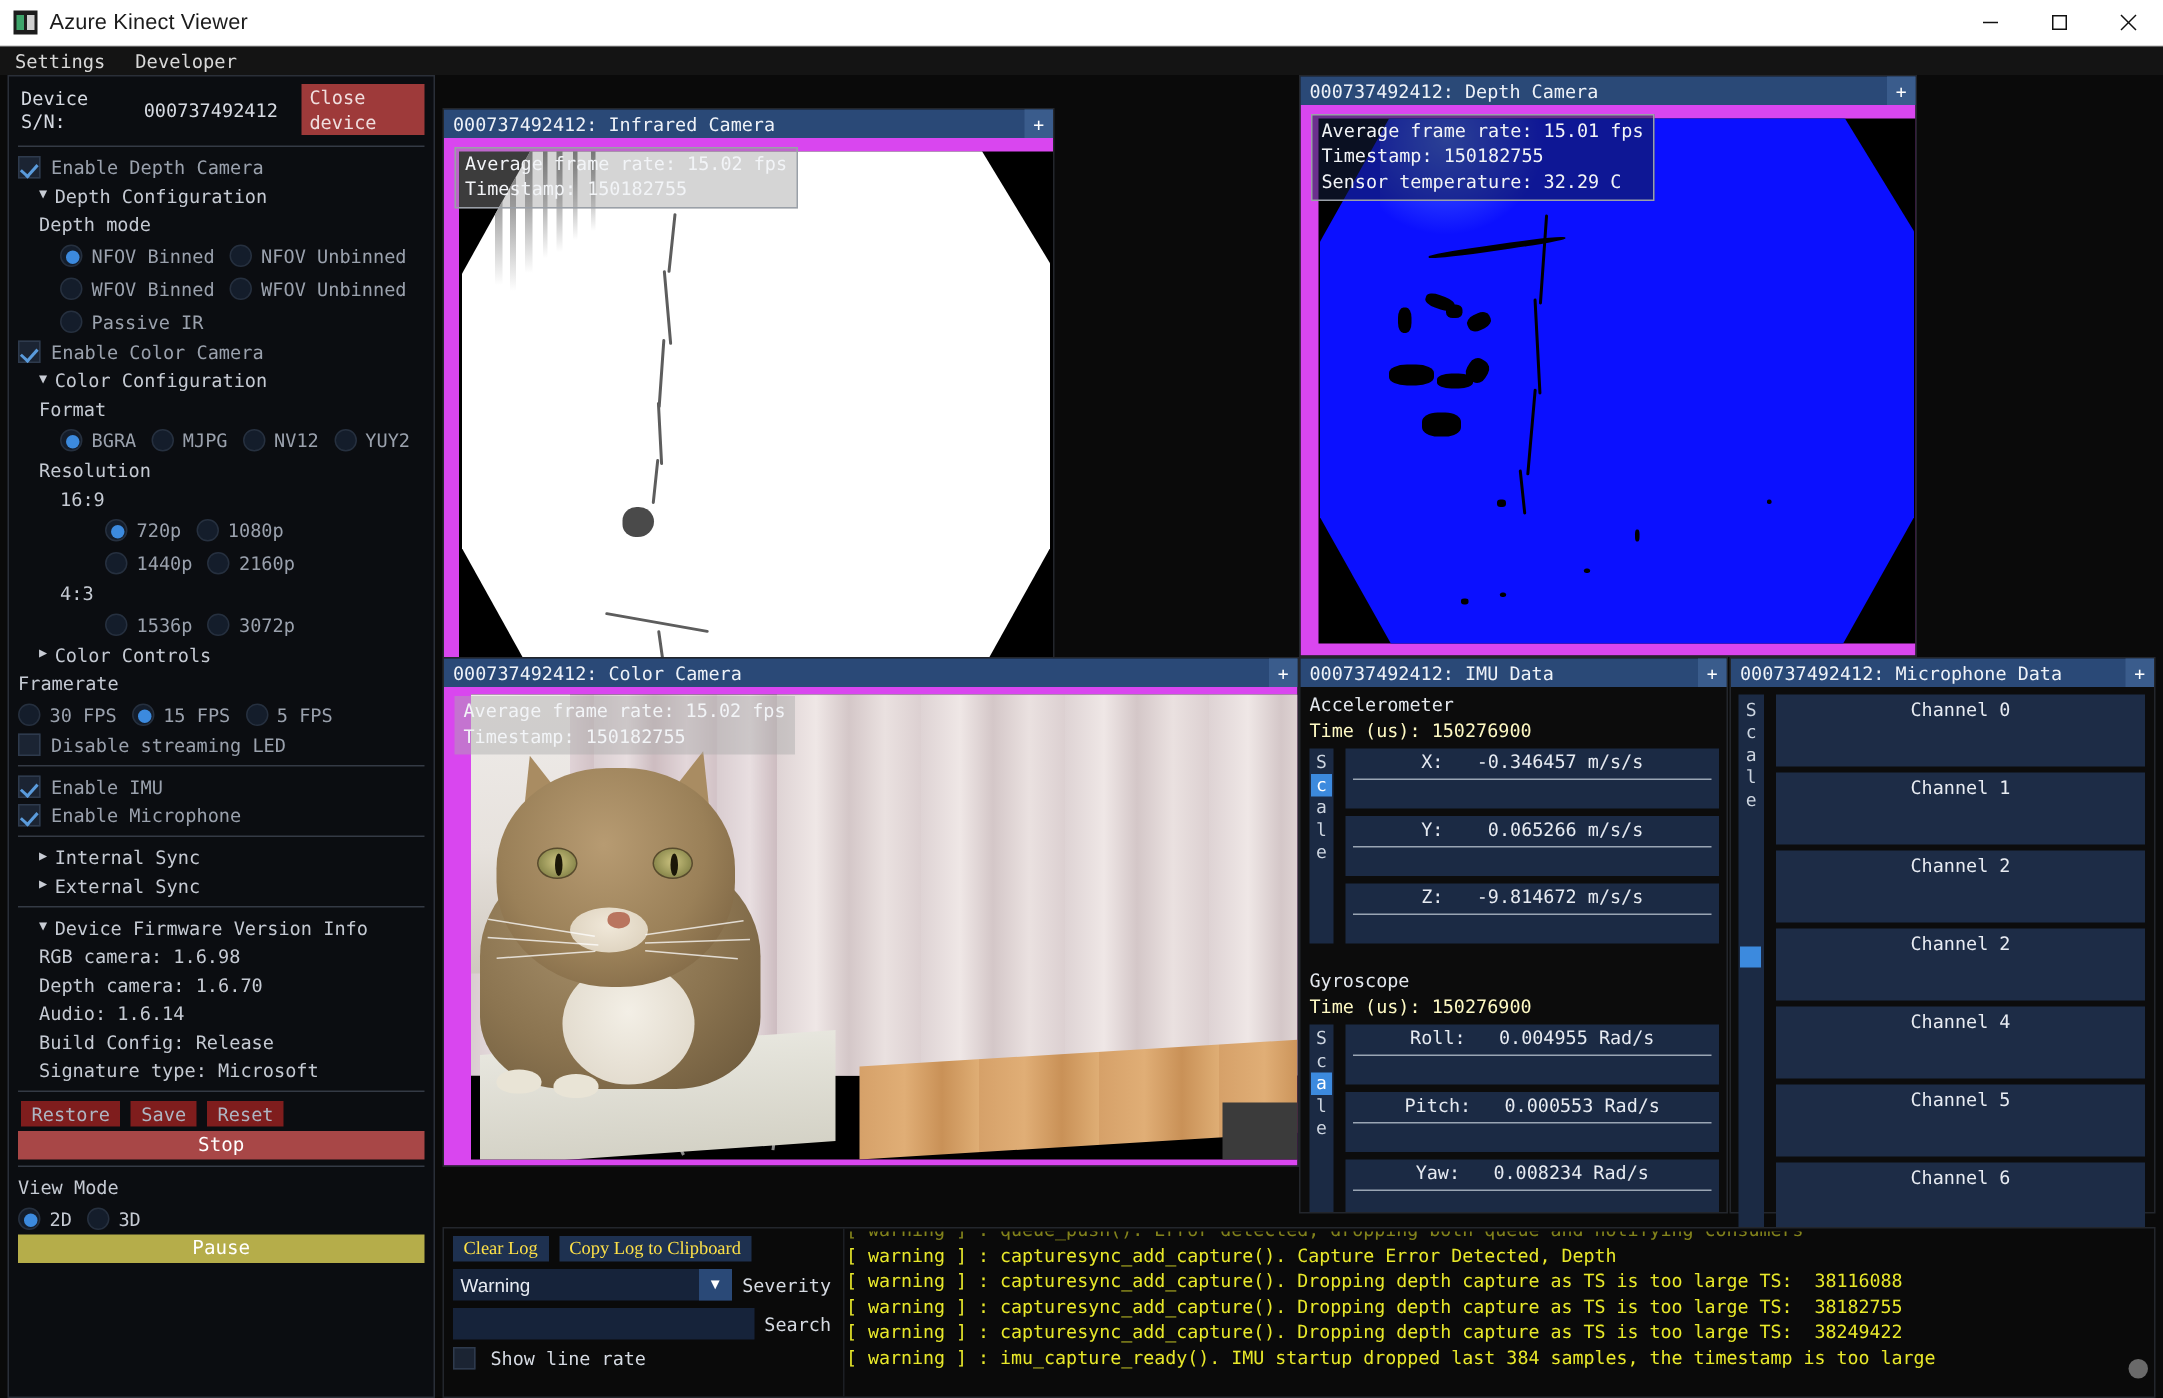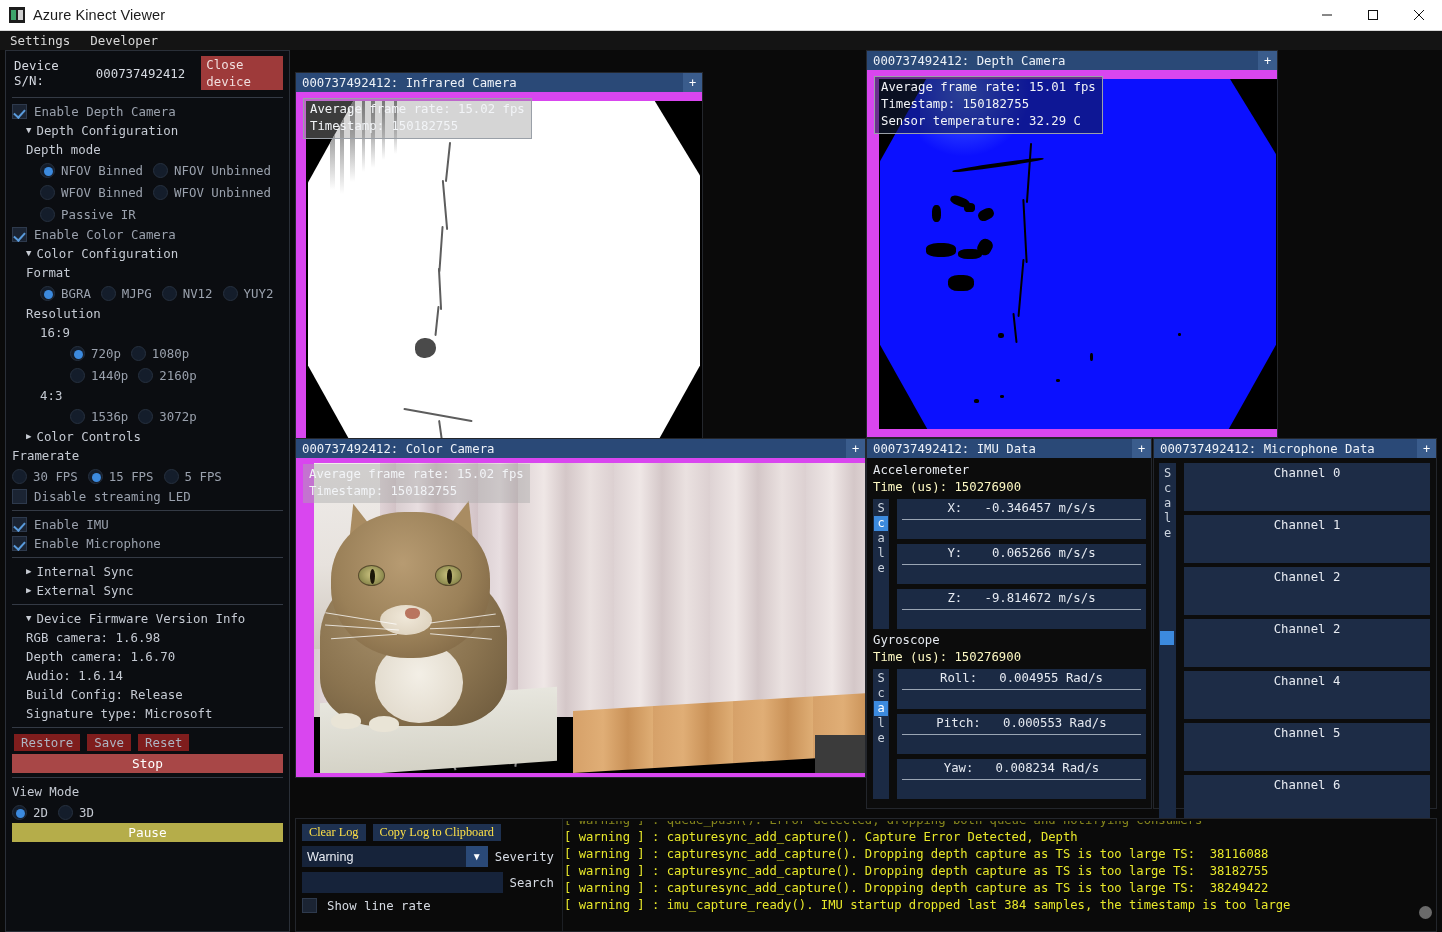--- a/index.html
+++ b/index.html
@@ -716,21 +716,21 @@
             <div class="cap"><span>Y:</span>&nbsp;&nbsp;&nbsp;<span> 0.065266 m/s/s</span></div>
             <div class="trace"></div>
           </div>
           <div class="imu-plot">
             <div class="cap"><span>Z:</span>&nbsp;&nbsp;&nbsp;<span>-9.814672 m/s/s</span></div>
             <div class="trace"></div>
           </div>
         </div>
       </div>
 
-      <div class="imu-title" style="margin-top:3px;">Gyroscope</div>
+      <div class="imu-title" style="margin-top:17px;">Gyroscope</div>
       <div class="imu-sub">Time (us): 150276900</div>
       <div class="imu-block">
         <div class="scale-col plain">
           <span>S</span>
           <span>c</span>
           <span class="hl">a</span>
           <span>l</span>
           <span>e</span>
         </div>
         <div class="imu-rows">

